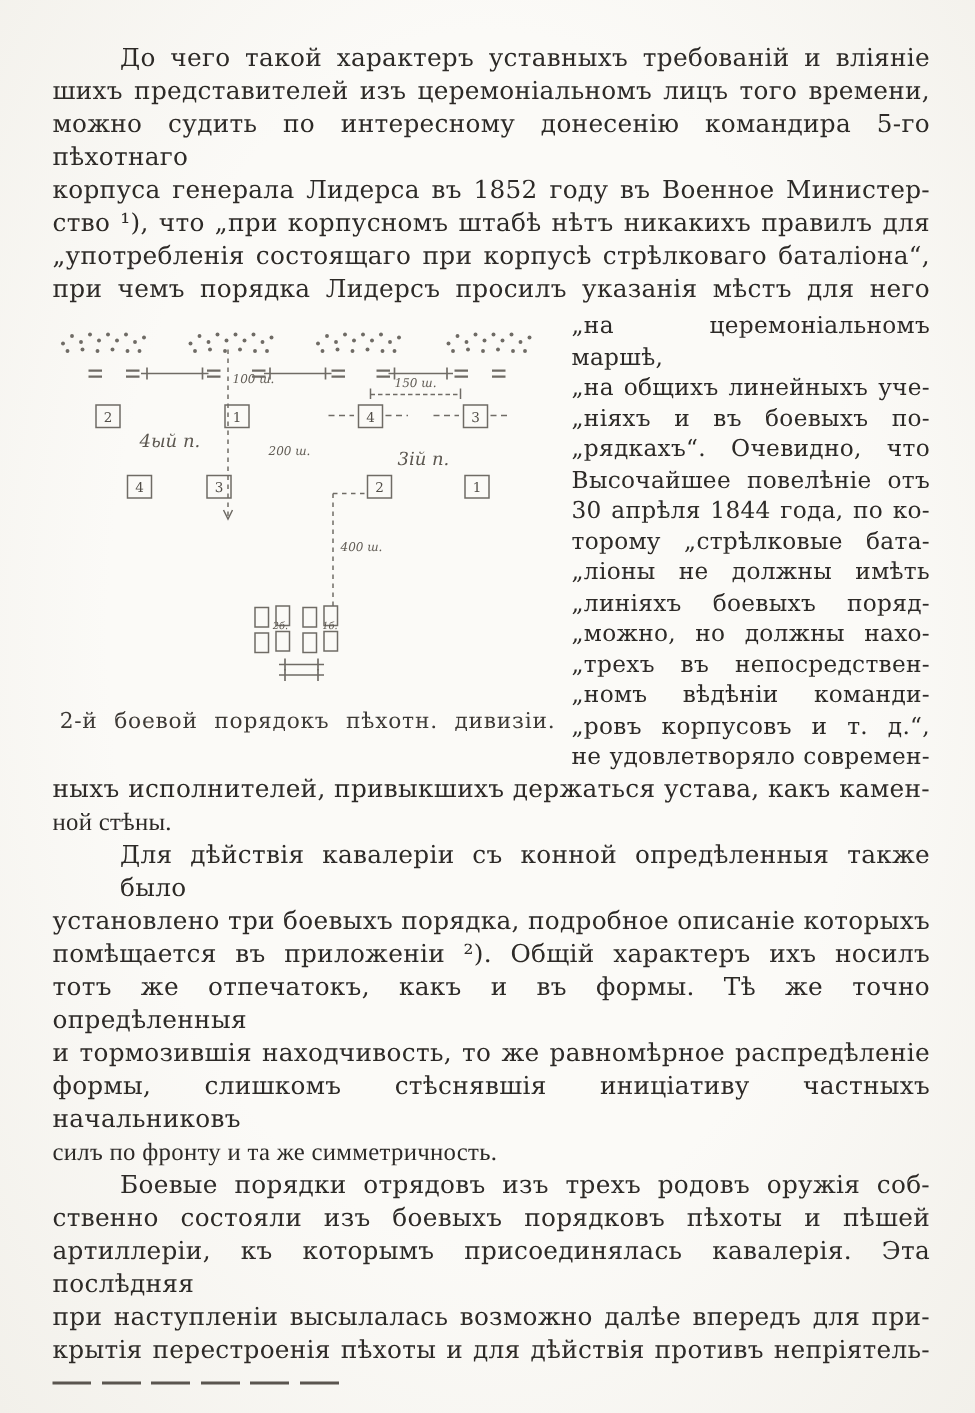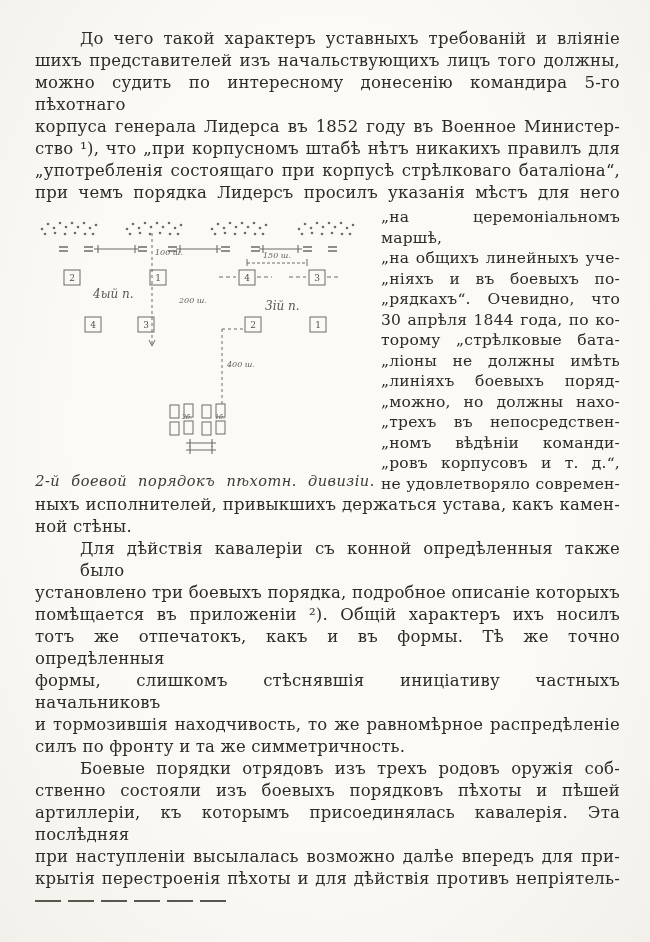--- a/index.html
+++ b/index.html
@@ -9,26 +9,26 @@
     font-family:"DejaVu Serif","Liberation Serif",serif;
     color:#2d2a27;
   }
   .page{padding:28px 30px 0 35px;}
   .line{
     text-align:justify;text-align-last:justify;
     font-size:16.5px;line-height:22px;letter-spacing:.2px;
     white-space:normal;
   }
   .indent{padding-left:45px;}
-  .nojust{text-align-last:left;}
+  .nojust{text-align-last:left;font-family:Liberation Serif, serif;}
   .mid{display:flex;margin-top:3px;}
   .figwrap{flex:0 0 340px;width:340px;}
   .figwrap svg{display:block;}
   .figcaption{
-    font-style:italic;font-size:14.5px;text-align:center;color:#3d3935;
+    font-size:14.5px;text-align:center;color:#3d3935;
     word-spacing:6px;letter-spacing:.5px;margin-top:8px;
   }
   .rightcol{flex:1;padding-left:6px;}
   .rightcol .line{font-size:15.5px;line-height:20.5px;}
   .fnrule{
     width:195px;height:2px;margin:10px 0 9px 0;
     background:repeating-linear-gradient(90deg,#5a554f 0 26px,rgba(0,0,0,0) 26px 33px);
   }
   
   .fig-stroke{stroke:#6f6b65;fill:none;stroke-width:1;}
@@ -38,21 +38,21 @@
   .sqnum{fill:#524e48;font-size:9px;stroke:none;text-anchor:middle;font-style:normal;}
   .sq{stroke:#6f6b65;fill:none;stroke-width:1;}
 </style>
 </head>
 <body>
 
 <div class="page">
 
   <div>
     <div class="line indent">До чего такой характеръ уставныхъ требованій и вліяніе</div>
-    <div class="line">шихъ представителей изъ начальствующихъ лицъ того должны,</div>
+    <div class="line">шихъ представителей изъ церемоніальномъ лицъ того времени,</div>
     <div class="line">можно судить по интересному донесенію командира 5-го пѣхотнаго</div>
     <div class="line">корпуса генерала Лидерса въ 1852 году въ Военное Министер-</div>
     <div class="line">ство ¹), что „при корпусномъ штабѣ нѣтъ никакихъ правилъ для</div>
     <div class="line">„употребленія состоящаго при корпусѣ стрѣлковаго баталіона“,</div>
     <div class="line">при чемъ порядка Лидерсъ просилъ указанія мѣстъ для него</div>
   </div>
 
   <div class="mid">
     <div class="figwrap">
       <svg id="fig-svg" viewBox="0 0 340 258" width="340" height="258">
@@ -200,20 +200,21 @@
           </g>
       </svg>
       <div class="figcaption">2-й боевой порядокъ пѣхотн. дивизіи.</div>
     </div>
 
     <div class="rightcol">
       <div class="line">„на церемоніальномъ маршѣ,</div>
       <div class="line">„на общихъ линейныхъ уче-</div>
       <div class="line">„ніяхъ и въ боевыхъ по-</div>
       <div class="line">„рядкахъ“. Очевидно, что</div>
+      <div class="line">Высочайшее повелѣніе отъ</div>
       <div class="line">30 апрѣля 1844 года, по ко-</div>
       <div class="line">торому „стрѣлковые бата-</div>
       <div class="line">„ліоны не должны имѣть</div>
       <div class="line">„линіяхъ боевыхъ поряд-</div>
       <div class="line">„можно, но должны нахо-</div>
       <div class="line">„трехъ въ непосредствен-</div>
       <div class="line">„номъ вѣдѣніи команди-</div>
       <div class="line">„ровъ корпусовъ и т. д.“,</div>
       <div class="line">не удовлетворяло современ-</div>
     </div>
@@ -222,22 +223,22 @@
   <div>
     <div class="line">ныхъ исполнителей, привыкшихъ держаться устава, какъ камен-</div>
     <div class="line nojust">ной стѣны.</div>
   </div>
 
   <div>
     <div class="line indent">Для дѣйствія кавалеріи съ конной опредѣленныя также было</div>
     <div class="line">установлено три боевыхъ порядка, подробное описаніе которыхъ</div>
     <div class="line">помѣщается въ приложеніи ²). Общій характеръ ихъ носилъ</div>
     <div class="line">тотъ же отпечатокъ, какъ и въ формы. Тѣ же точно опредѣленныя</div>
+    <div class="line">и тормозившія находчивость, то же равномѣрное распредѣленіе</div>
     <div class="line">формы, слишкомъ стѣснявшія иниціативу частныхъ начальниковъ</div>
-    <div class="line">и тормозившія находчивость, то же равномѣрное распредѣленіе</div>
     <div class="line nojust">силъ по фронту и та же симметричность.</div>
   </div>
 
   <div>
     <div class="line indent">Боевые порядки отрядовъ изъ трехъ родовъ оружія соб-</div>
     <div class="line">ственно состояли изъ боевыхъ порядковъ пѣхоты и пѣшей</div>
     <div class="line">артиллеріи, къ которымъ присоединялась кавалерія. Эта послѣдняя</div>
     <div class="line">при наступленіи высылалась возможно далѣе впередъ для при-</div>
     <div class="line">крытія перестроенія пѣхоты и для дѣйствія противъ непріятель-</div>
   </div>

